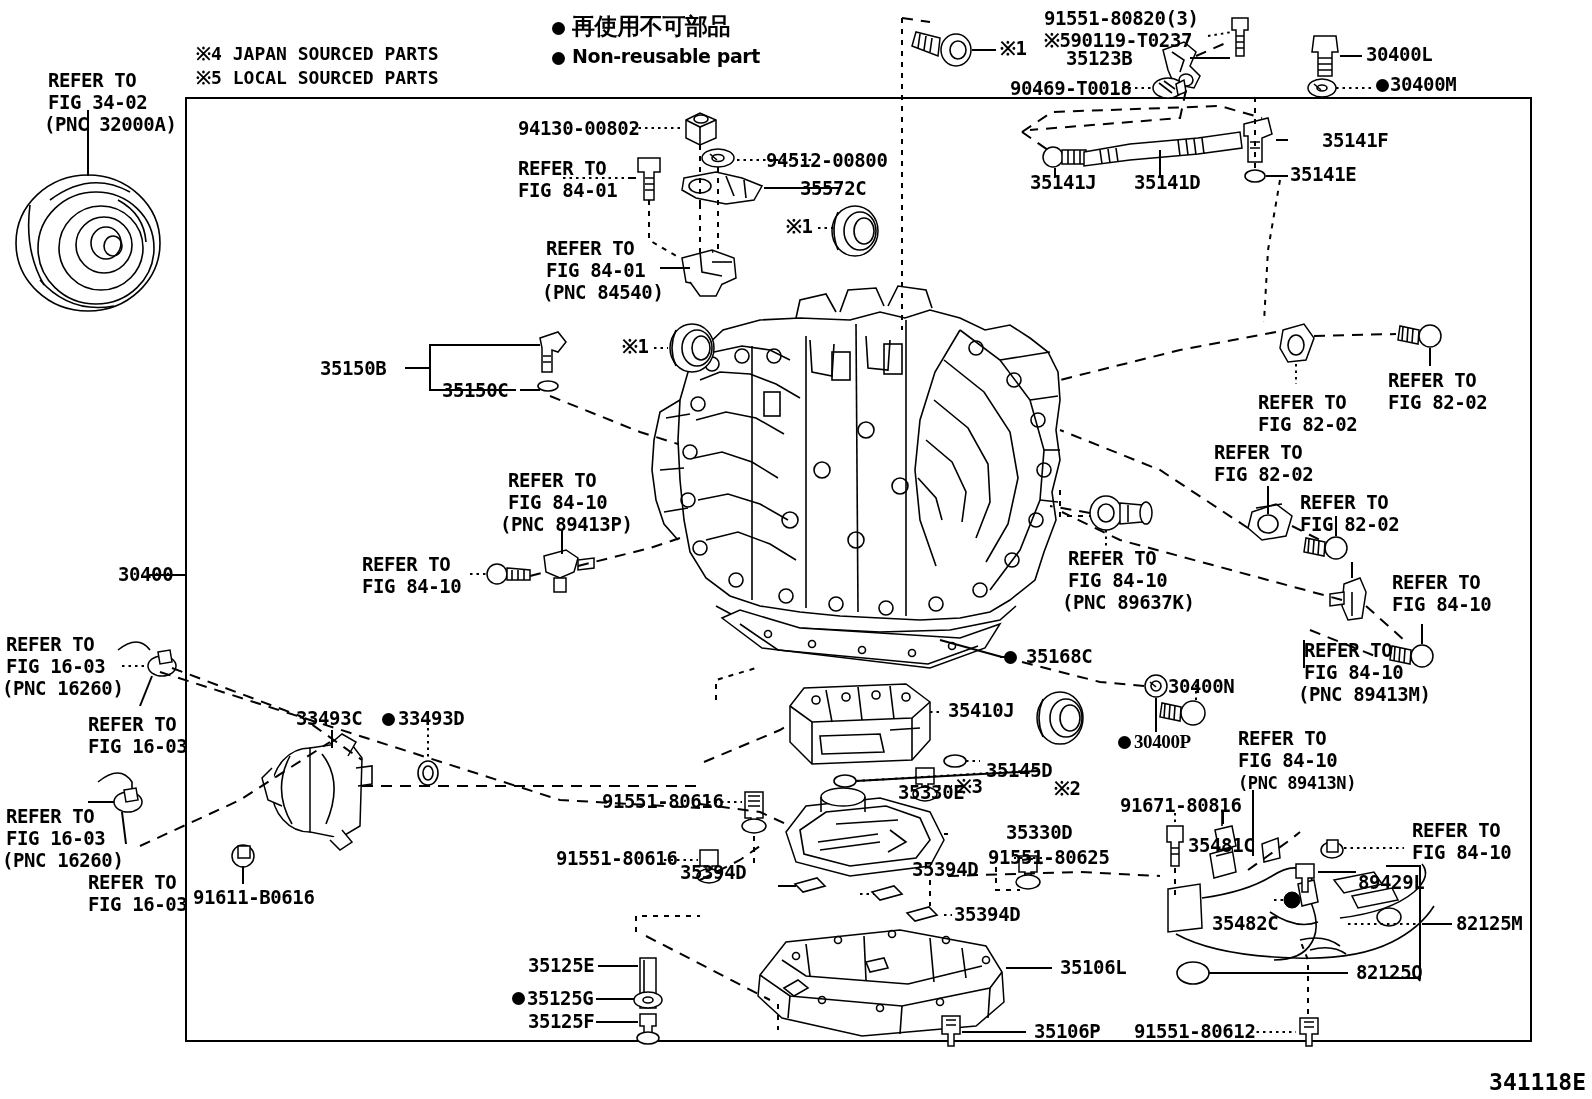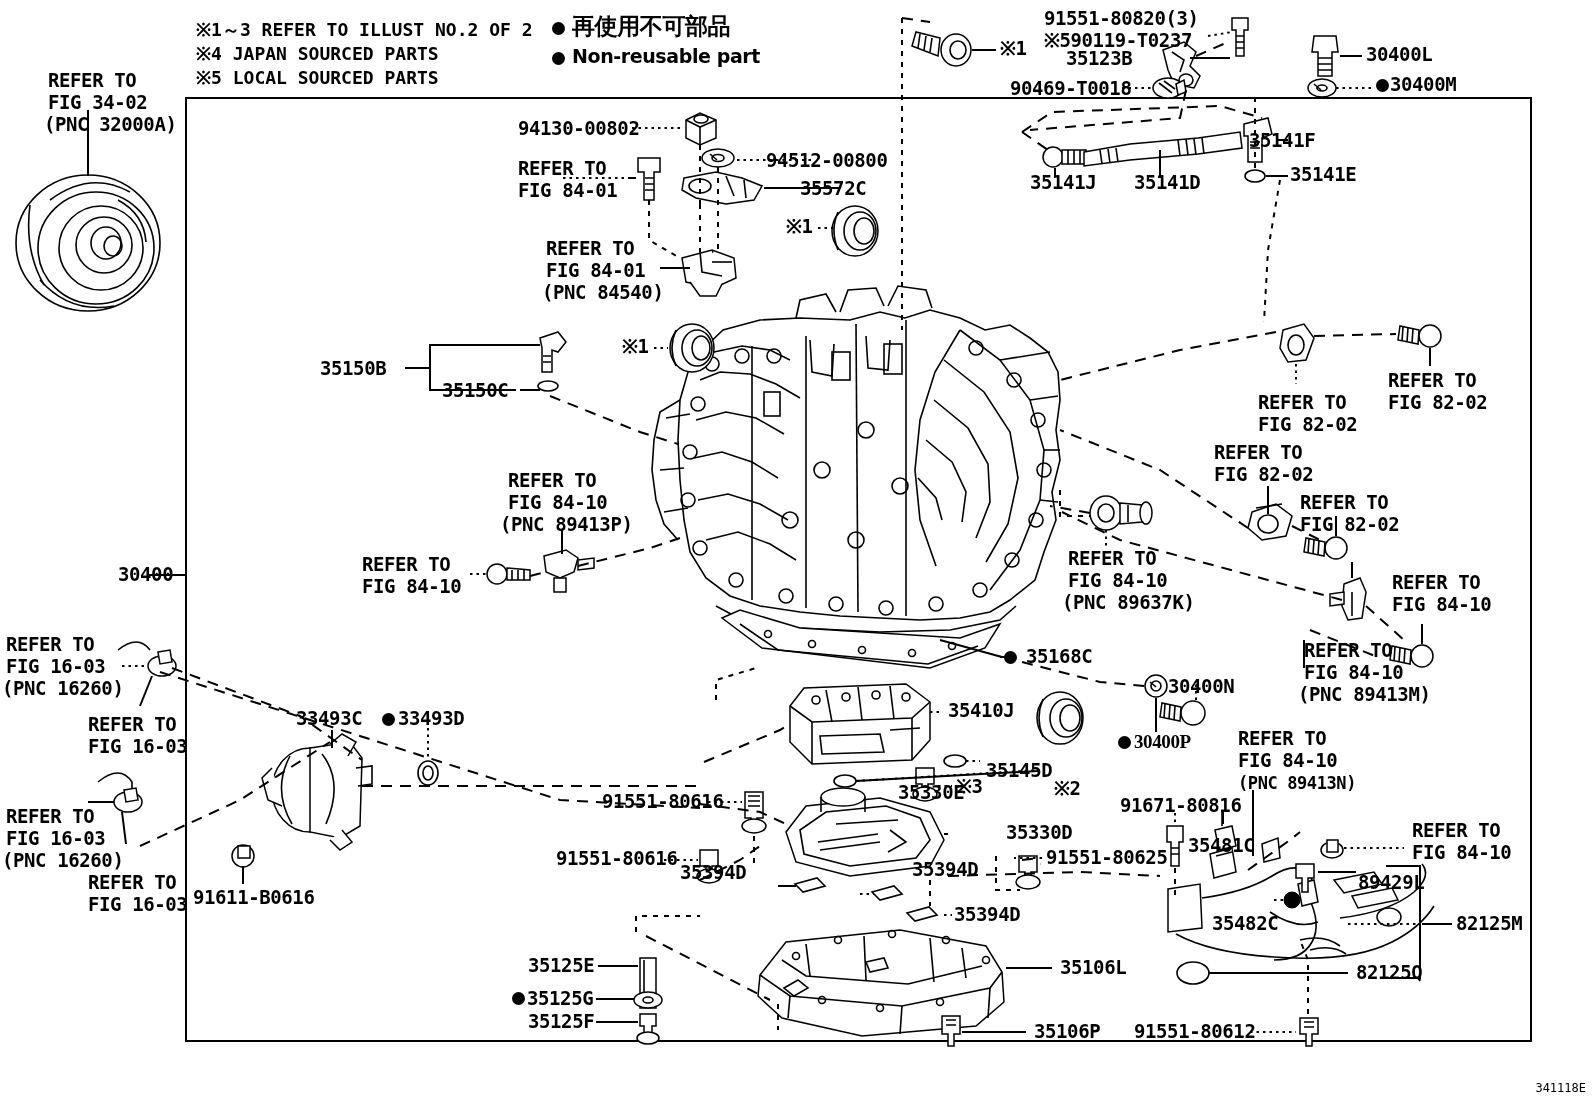--- a/index.html
+++ b/index.html
@@ -38,21 +38,21 @@
   .ln{stroke:#000;stroke-width:2;fill:none;}
   .ln-dash{stroke:#000;stroke-width:2;fill:none;stroke-dasharray:11 8;}
   .ln-dot{stroke:#000;stroke-width:2;fill:none;stroke-dasharray:2.5 4;}
   .ln-dashv{stroke:#000;stroke-width:2;fill:none;stroke-dasharray:5 6;}
   .fillblk{fill:#000;stroke:#000;}
   .wh1{fill:#fff;stroke:#000;stroke-width:1.5;}
   .nofill{fill:none;stroke:#000;stroke-width:1.6;}
   #diagid{
     position:absolute;right:6px;bottom:4px;
     font-family:"DejaVu Sans Mono","Liberation Mono",monospace;
-    font-size:12px;font-weight:400;letter-spacing:0px;
+    font-size:23px;font-weight:700;letter-spacing:0px;
   }
 </style>
 </head>
 <body>
 
 <div id="sheet">
 
   <div class="frame" style="left:185px;top:97px;width:1347px;height:945px;"></div>
 
   <svg class="art" viewBox="0 0 1592 1099">
@@ -700,21 +700,20 @@
       <path class="ln-dashv" d="M996 856 L996 890 L1020 890"></path>
       <path class="ln-dash" d="M1022 860 L1040 858"></path>
       <path class="ln-dash" d="M948 876 L1080 872 L1160 876"></path>
       <path class="ln-dashv" d="M930 880 L930 906"></path>
 
       <path class="ln-dashv" d="M716 700 L716 680 L756 668"></path>
       <path class="ln-dash" d="M704 762 L780 730 L790 724"></path>
     </g>
   </svg>
 
-  <div class="lbl hdr" style="left:196px;top:18px;">※1～3 REFER TO ILLUST NO.2 OF 2</div>
   <div class="lbl hdr" style="left:196px;top:42px;">※4 JAPAN SOURCED PARTS</div>
   <div class="lbl hdr" style="left:196px;top:66px;">※5 LOCAL SOURCED PARTS</div>
 
   <div class="dot" style="left:552px;top:22px;"></div>
   <div class="lbl jp" style="left:572px;top:16px;">再使用不可部品</div>
   <div class="dot" style="left:552px;top:52px;"></div>
   <div class="lbl en" style="left:572px;top:46px;">Non-reusable part</div>
 
   <div class="lbl" style="left:48px;top:70px;">REFER TO</div>
   <div class="lbl" style="left:48px;top:92px;">FIG 34-02</div>
@@ -790,21 +789,21 @@
 
   <div class="lbl" style="left:786px;top:216px;">※1</div>
   <div class="lbl" style="left:622px;top:336px;">※1</div>
   <div class="lbl" style="left:1000px;top:38px;">※1</div>
 
   <div class="lbl" style="left:1044px;top:8px;"><span></span><span>91551-80820(3)</span></div>
   <div class="lbl" style="left:1044px;top:30px;"><span>※5</span><span>90119-T0237</span></div>
   <div class="lbl" style="left:1066px;top:48px;">35123B</div>
   <div class="lbl" style="left:1010px;top:78px;">90469-T0018</div>
 
-  <div class="lbl" style="left:1249px;top:130px;">35141F</div>
+  <div class="lbl" style="left:1322px;top:130px;">35141F</div>
   <div class="lbl" style="left:1290px;top:164px;">35141E</div>
   <div class="lbl" style="left:1030px;top:172px;">35141J</div>
   <div class="lbl" style="left:1134px;top:172px;">35141D</div>
 
   <div class="lbl" style="left:320px;top:358px;">35150B</div>
   <div class="lbl" style="left:442px;top:380px;">35150C</div>
 
   <div class="dot" style="left:1004px;top:651px;"></div>
   <div class="lbl" style="left:1026px;top:646px;">35168C</div>
 
@@ -814,21 +813,21 @@
 
   <div class="lbl" style="left:948px;top:700px;">35410J</div>
   <div class="lbl" style="left:956px;top:776px;">※3</div>
   <div class="lbl" style="left:1054px;top:778px;">※2</div>
   <div class="lbl" style="left:986px;top:760px;">35145D</div>
   <div class="lbl" style="left:898px;top:782px;">35330E</div>
   <div class="lbl" style="left:1006px;top:822px;">35330D</div>
 
   <div class="lbl" style="left:602px;top:791px;">91551-80616</div>
   <div class="lbl" style="left:556px;top:848px;">91551-80616</div>
-  <div class="lbl" style="left:1046px;top:847px;">91551-80625</div>
+  <div class="lbl" style="left:988px;top:847px;">91551-80625</div>
 
   <div class="lbl" style="left:680px;top:862px;">35394D</div>
   <div class="lbl" style="left:912px;top:859px;">35394D</div>
   <div class="lbl" style="left:954px;top:904px;">35394D</div>
 
   <div class="lbl" style="left:1060px;top:957px;">35106L</div>
   <div class="lbl" style="left:1034px;top:1021px;">35106P</div>
 
   <div class="lbl" style="left:528px;top:955px;">35125E</div>
   <div class="dot" style="left:512px;top:992px;"></div>

